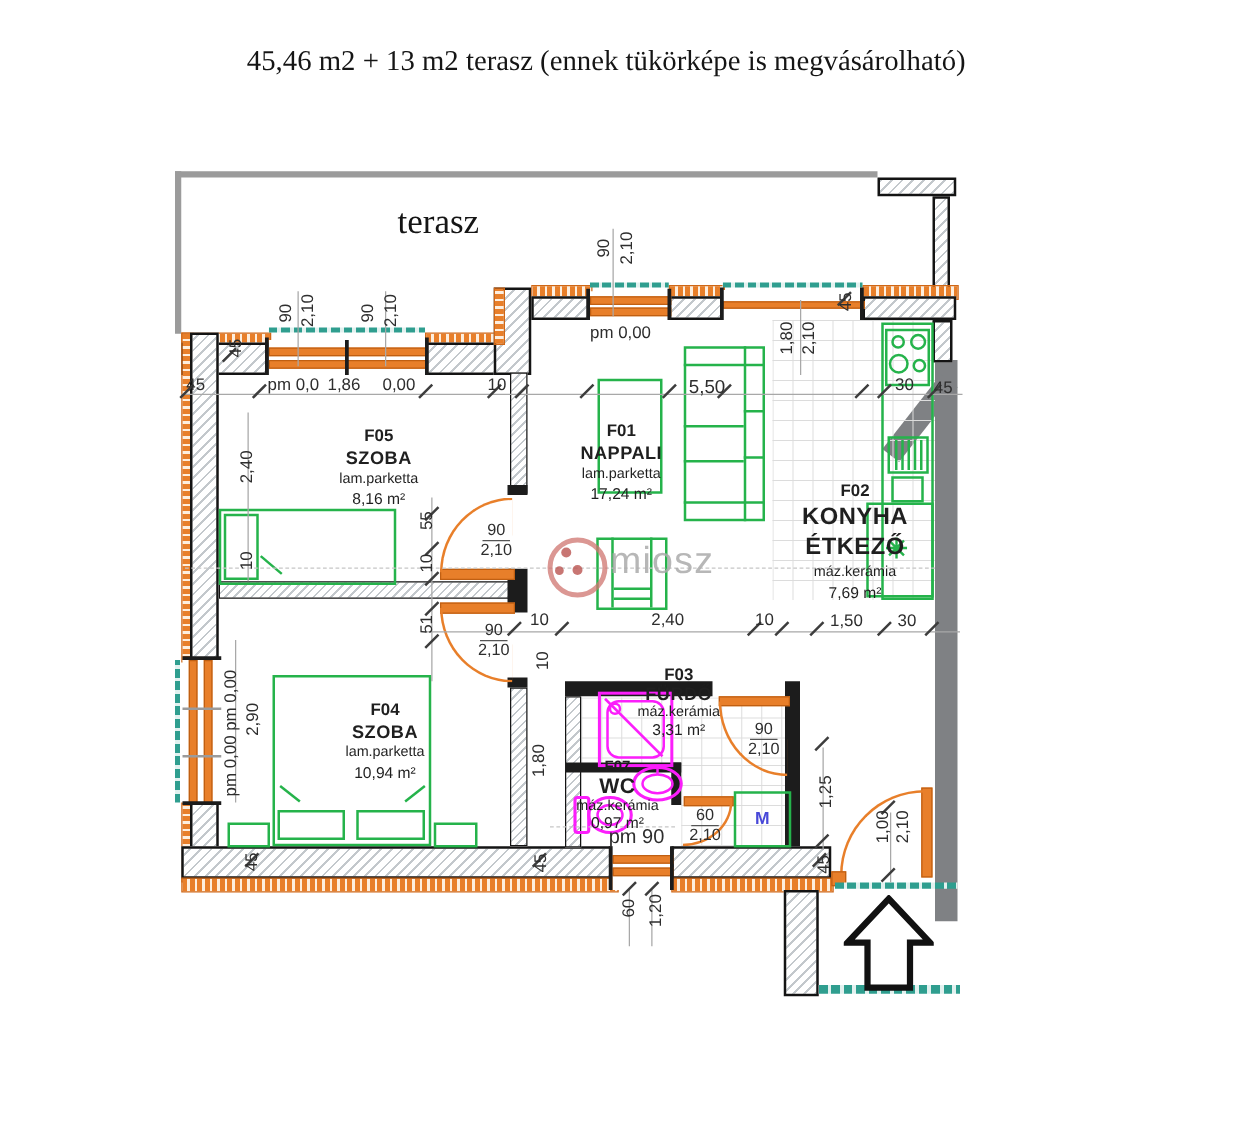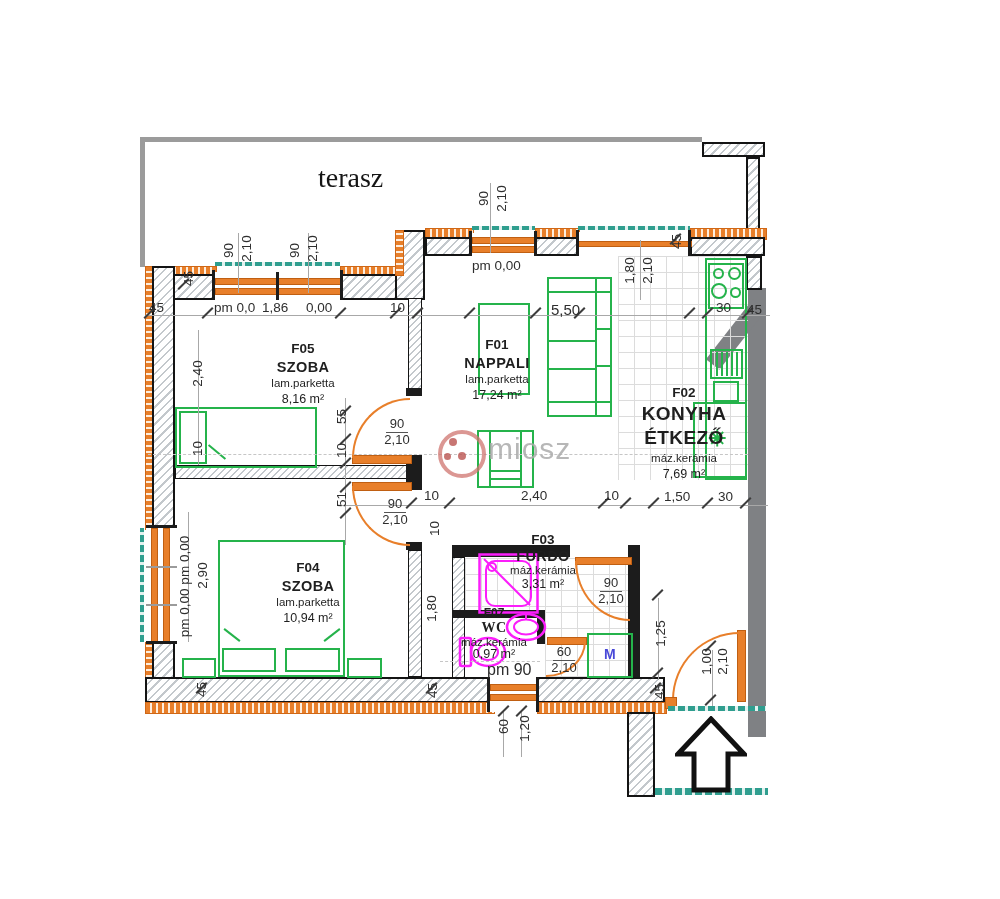--- a/index.html
+++ b/index.html
@@ -53,20 +53,21 @@
   .wm-logo{position:absolute;width:40px;height:40px;border:4px solid rgba(207,116,111,.75);border-radius:50%;}
   .wm-dot{position:absolute;border-radius:50%;background:rgba(186,84,80,.8);}
   .ast{position:absolute;font-size:22px;color:#25b34b;font-weight:bold;}
   .mlab{position:absolute;color:#4848d8;font-size:14px;font-weight:bold;}
 </style>
 </head>
 <body>
 
 <div id="stage">
 
+  <div id="title">45,46 m2 + 13 m2 terasz (ennek tükörképe is megvásárolható)</div>
 
   <div class="abs" style="left:140px;top:137px;width:562px;height:5px;background:#9b9b9b;"></div>
   <div class="abs" style="left:140px;top:137px;width:5px;height:130px;background:#9b9b9b;"></div>
   <div class="abs" style="left:318px;top:162px;font-family:'Liberation Serif',serif;font-size:28px;color:#151515;">terasz</div>
 
   <div class="h" style="left:702px;top:142px;width:63px;height:15px;"></div>
   <div class="h" style="left:746px;top:157px;width:14px;height:131px;"></div>
 
   <div class="gray" style="left:748px;top:288px;width:18px;height:449px;"></div>
   <div class="gray" style="left:698px;top:326px;width:76px;height:17px;transform:rotate(-52deg);"></div>
@@ -375,21 +376,21 @@
     <div class="rar">10,94 m²</div>
   </div>
   <div class="rlab" style="left:493px;top:532px;width:100px;line-height:1.15;">
     <div class="rid">F03</div>
     <div class="rnm">FÜRDŐ</div>
     <div class="rfl">máz.kerámia</div>
     <div class="rar">3,31 m²</div>
   </div>
   <div class="rlab" style="left:444px;top:607px;width:100px;line-height:1.1;">
     <div class="rid" style="font-size:12px;">F07</div>
-    <div class="rnm" style="font-size:14px;font-family:Liberation Serif, serif;">WC</div>
+    <div class="rnm" style="font-size:17px;">WC</div>
     <div class="rfl">máz.kerámia</div>
     <div class="rar">0,97 m²</div>
   </div>
 
   <div class="wm-logo" style="left:438px;top:430px;"></div>
   <div class="wm-dot" style="left:449px;top:438px;width:8px;height:8px;"></div>
   <div class="wm-dot" style="left:458px;top:452px;width:8px;height:8px;"></div>
   <div class="wm-dot" style="left:444px;top:453px;width:7px;height:7px;"></div>
   <div class="wm-text" style="left:488px;top:432px;">miosz</div>
 

